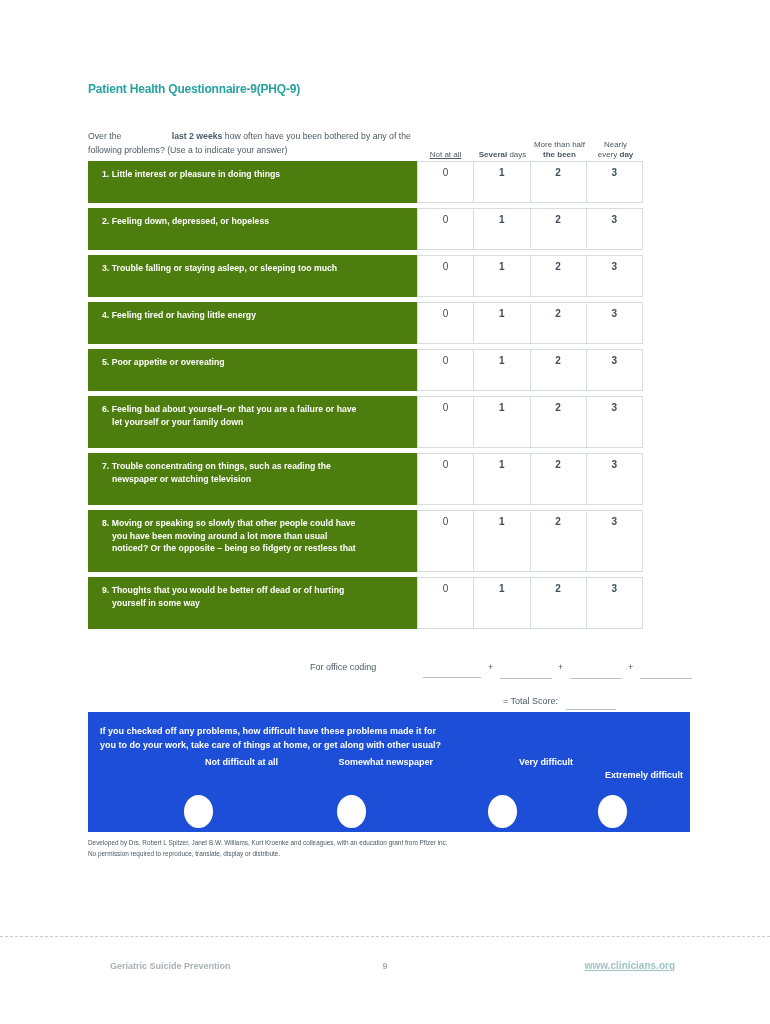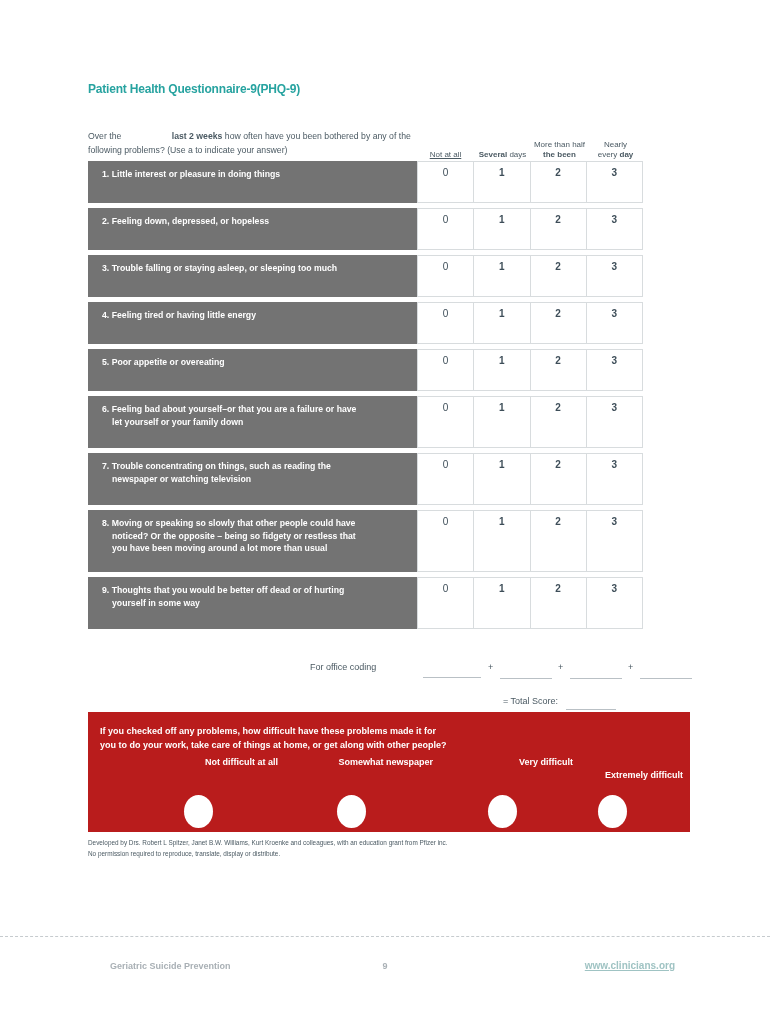--- a/index.html
+++ b/index.html
@@ -82,21 +82,21 @@
   }
   .qrow.h2 { height: 52px; }
   .qrow.h3 { height: 62px; }
 
   .qlabel {
     position: absolute;
     left: 0;
     top: 0;
     bottom: 0;
     width: 329px;
-    background: #737373;
+    background: #4d7c0f;
     box-sizing: border-box;
     padding: 7px 10px 0 14px;
     color: #ffffff;
     font-size: 8.7px;
     font-weight: bold;
     line-height: 12.6px;
   }
   .qlabel .cont { display: block; padding-left: 10px; }
 
   .qcells {
@@ -153,21 +153,21 @@
     color: #4b5a63;
   }
 
   
   .difficulty {
     position: absolute;
     left: 88px;
     top: 712px;
     width: 602px;
     height: 120px;
-    background: #b91c1c;
+    background: #1d4ed8;
   }
   .diff-q {
     position: absolute;
     left: 12px;
     top: 12px;
     width: 560px;
     color: #ffffff;
     font-size: 9px;
     font-weight: bold;
     line-height: 14px;
@@ -331,21 +331,21 @@
       <div class="qrow h2">
         <div class="qlabel"><span>7.</span> <span>Trouble concentrating on things, such as reading the</span><span class="cont">newspaper or watching television</span></div>
         <div class="qcells">
           <div class="qcell">0</div>
           <div class="qcell b">1</div>
           <div class="qcell b">2</div>
           <div class="qcell b">3</div>
         </div>
       </div>
       <div class="qrow h3">
-        <div class="qlabel"><span>8.</span> <span>Moving or speaking so slowly that other people could have</span><span class="cont">noticed? Or the opposite – being so fidgety or restless that</span><span class="cont">you have been moving around a lot more than usual</span></div>
+        <div class="qlabel"><span>8.</span> <span>Moving or speaking so slowly that other people could have</span><span class="cont">you have been moving around a lot more than usual</span><span class="cont">noticed? Or the opposite – being so fidgety or restless that</span></div>
         <div class="qcells">
           <div class="qcell">0</div>
           <div class="qcell b">1</div>
           <div class="qcell b">2</div>
           <div class="qcell b">3</div>
         </div>
       </div>
       <div class="qrow h2">
         <div class="qlabel"><span>9.</span> <span>Thoughts that you would be better off dead or of hurting</span><span class="cont">yourself in some way</span></div>
         <div class="qcells">
@@ -366,21 +366,21 @@
     <div class="blank" style="left:482px; top:19px; width:52px;"></div>
     <div class="plus" style="left:540px; top:4px;">+</div>
     <div class="blank" style="left:552px; top:19px; width:52px;"></div>
     <div class="total-label">= Total Score:</div>
     <div class="blank" style="left:478px; top:50px; width:50px;"></div>
   </div>
 
   <div class="difficulty">
     <div class="diff-q">
       <span>If you checked off any problems, how difficult have these problems made it for</span><br>
-      <span>you to do your work, take care of things at home, or get along with other people?</span>
+      <span>you to do your work, take care of things at home, or get along with other usual?</span>
     </div>
     <div class="diff-opt do0">Not difficult at all</div>
     <div class="diff-opt do1">Somewhat newspaper</div>
     <div class="diff-opt do2">Very difficult</div>
     <div class="diff-opt do3">Extremely difficult</div>
     <div class="circle c0"></div>
     <div class="circle c1"></div>
     <div class="circle c2"></div>
     <div class="circle c3"></div>
   </div>

